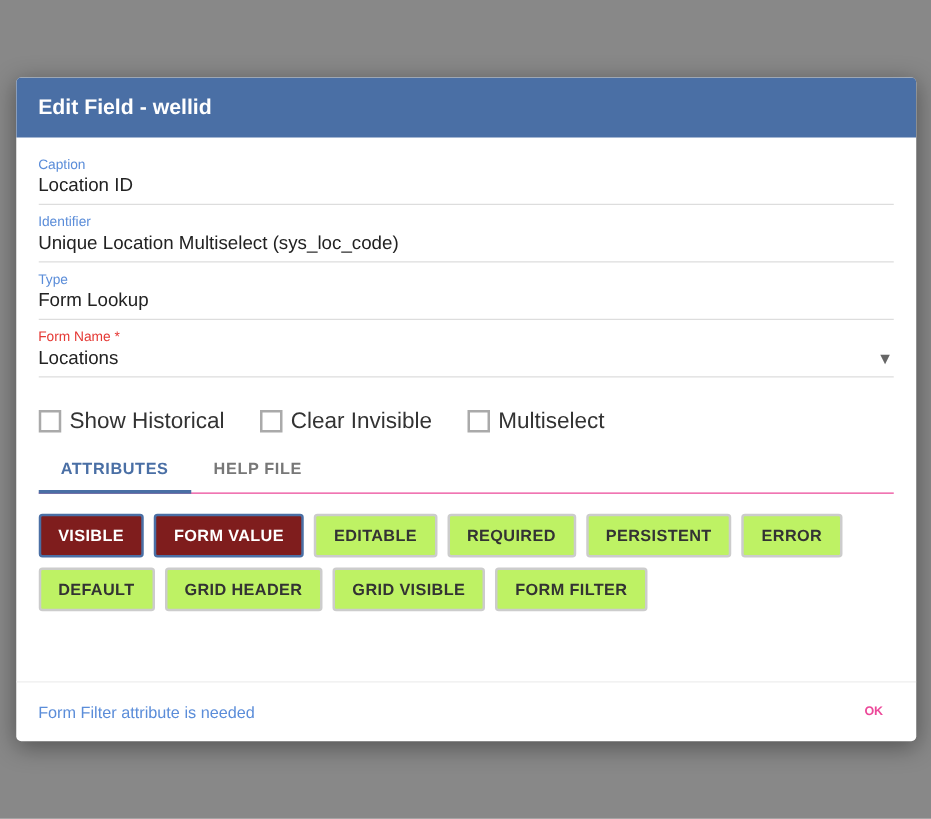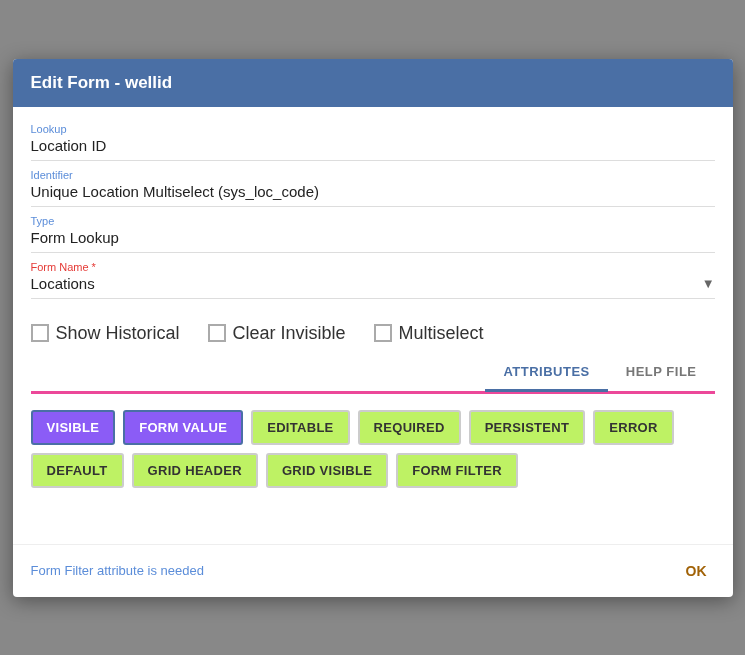--- a/index.html
+++ b/index.html
@@ -77,23 +77,22 @@
     .checkbox-box {
       width: 18px;
       height: 18px;
       border: 2px solid #aaa;
       background: #fff;
       display: inline-block;
       flex-shrink: 0;
     }
     .tabs-row {
       display: flex;
-      border-bottom: 3px solid #ec4899;
+      border-bottom: 1px solid #ec4899;
       margin-bottom: 16px;
-      justify-content: flex-end;
     }
     .tab {
       padding: 10px 18px;
       font-size: 13px;
       font-weight: bold;
       color: #777;
       cursor: pointer;
       text-transform: uppercase;
       letter-spacing: 0.5px;
       border-bottom: 3px solid transparent;
@@ -115,58 +114,58 @@
       font-weight: bold;
       border: 2px solid #ccc;
       background: #bef264;
       color: #333;
       cursor: pointer;
       border-radius: 3px;
       text-transform: uppercase;
       letter-spacing: 0.3px;
     }
     .attr-btn.active {
-      background: #8b5cf6;
+      background: #7f1d1d;
       border-color: #4a6fa5;
       color: #fff;
     }
     .dialog-footer {
       display: flex;
       justify-content: space-between;
       align-items: center;
       padding: 14px 18px;
       border-top: 1px solid #eee;
       margin-top: 30px;
     }
     .footer-message {
       font-size: 13px;
       color: #5b8dd9;
     }
     .ok-btn {
-      font-size: 14px;
-      font-weight: bold;
-      color: #a16207;
+      font-size: 10px;
+      font-weight: bold;
+      color: #ec4899;
       background: none;
       border: none;
       cursor: pointer;
       padding: 4px 8px;
       text-align: center;
     }
   </style>
 </head>
 <body>
 
 <div class="dialog">
   <div class="dialog-header">
-    <span>Edit Form - wellid</span>
+    <span>Edit Field - wellid</span>
   </div>
   <div class="dialog-body">
 
     <div class="field-group">
-      <div class="field-label">Lookup</div>
+      <div class="field-label">Caption</div>
       <div class="field-value">Location ID</div>
     </div>
 
     <div class="field-group">
       <div class="field-label">Identifier</div>
       <div class="field-value">Unique Location Multiselect (sys_loc_code)</div>
     </div>
 
     <div class="field-group">
       <div class="field-label">Type</div>

